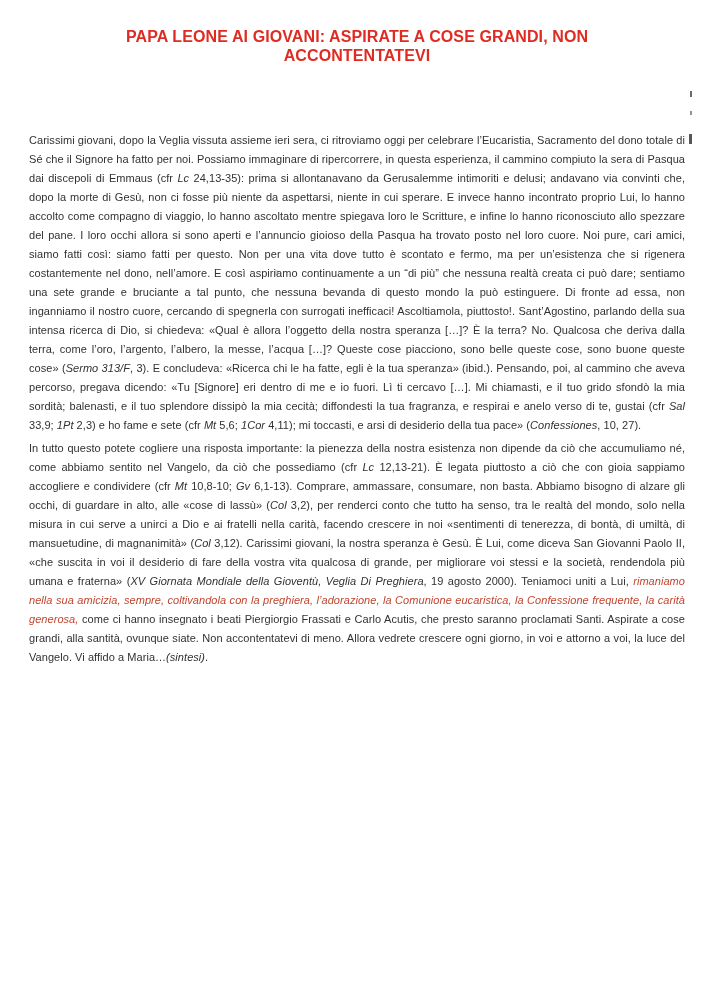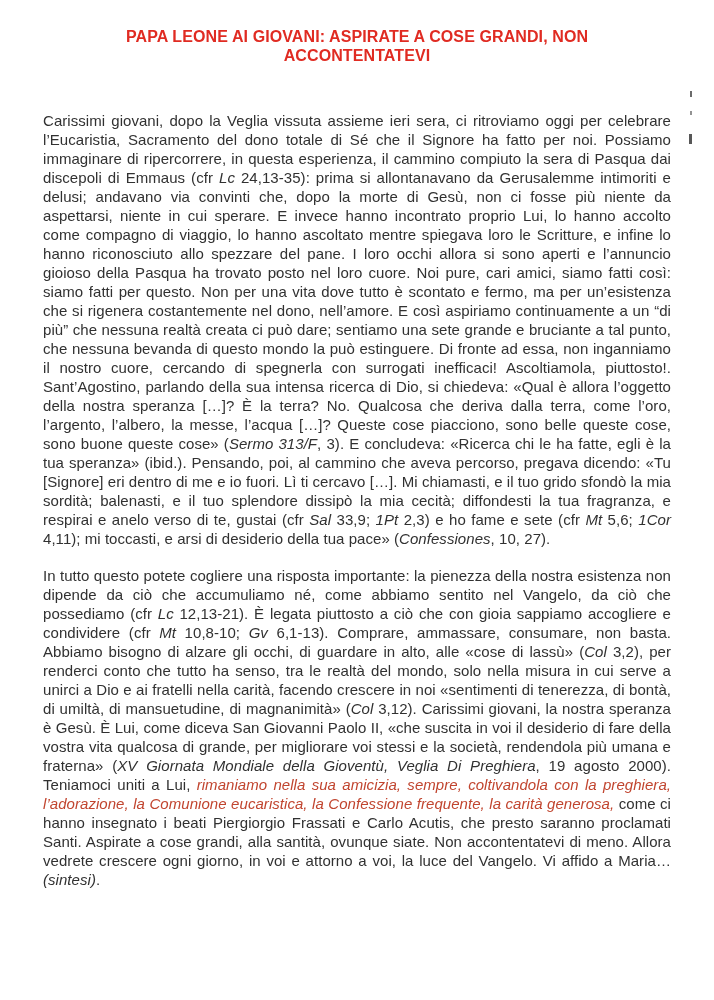--- a/index.html
+++ b/index.html
@@ -15,32 +15,32 @@
     font-family: "Liberation Sans", sans-serif;
   }
   .page {
     position: absolute;
     inset: 0;
     padding: 27px 25px 0 25px;
     box-sizing: border-box;
     background: #ffffff;
   }
   .title {
-    margin: 0 0 46px 0;
+    margin: 0 0 66px 0;
     font-size: 16px;
     font-weight: 700;
     line-height: 19px;
     text-align: center;
     white-space: pre-line;
     letter-spacing: 0.1px;
     color: var(--title-red, #e02b22);
   }
   .body-text p.para {
-    margin: 18px;
-    font-size: 15px;
+    margin: 4px;
+    font-size: 11px;
     line-height: 19px;
     text-align: justify;
     color: var(--body-color, #313131);
     letter-spacing: 0.05px;
   }
   .it  { font-style: italic; }
   .ul  { text-underline-offset: 2px; text-decoration-thickness: 1px; }
   .red { color: var(--em-red, #c1452f); }
   
   .artifact { position: absolute; background: #3a3a3a; }

